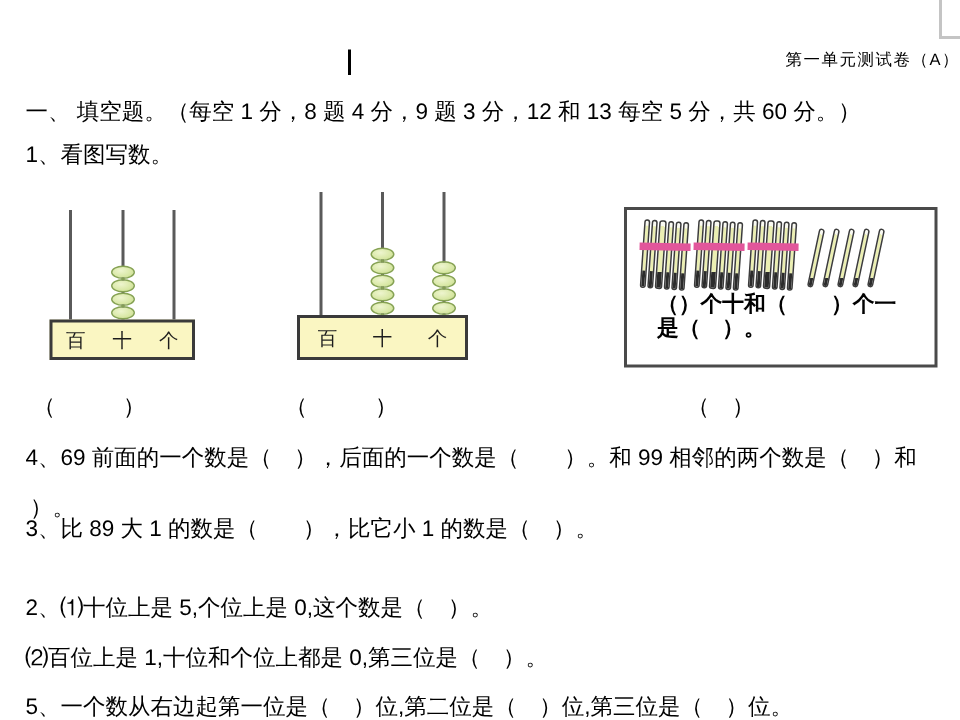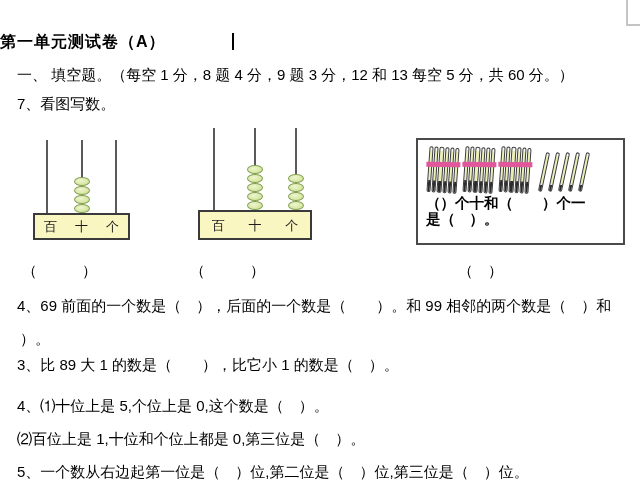--- a/index.html
+++ b/index.html
@@ -3,32 +3,32 @@
 <meta charset="utf-8">
 <style>
   html,body{margin:0;padding:0;}
   body{
     width:640px;height:480px;position:relative;overflow:hidden;
     background:var(--page-background,#fff);color:var(--text,#000);
     font-family:"Liberation Sans","DejaVu Sans",sans-serif;
   }
   .abs{position:absolute;}
   .title{
-    left:0;right:0;top:32px;text-align:left;
-    font-size:16px;font-weight:bold;letter-spacing:1px;white-space:nowrap;
+    left:0;right:0;top:32px;text-align:right;
+    font-size:11px;font-weight:normal;letter-spacing:1px;white-space:nowrap;
   }
   .caret{left:232px;top:33px;width:1.5px;height:17px;background:#000;}
   .corner-v{left:626px;top:0;width:1.5px;height:25px;background:var(--corner-mark,#c4c4c4);}
   .corner-h{left:626px;top:24px;width:14px;height:1.5px;background:var(--corner-mark,#c4c4c4);}
   .q{font-size:15px;white-space:nowrap;line-height:1.25;}
   .heading{left:17px;top:66px;}
   .q1{left:17px;top:95px;}
   .q2a{left:17px;top:297px;}
   .q2b{left:20px;top:330px;}
-  .q3{left:17px;top:356px;}
+  .q3{left:17px;top:344px;}
   .q4a{left:17px;top:397px;}
   .q4b{left:17px;top:430px;}
   .q5{left:17px;top:463px;}
   .blank{font-size:15px;white-space:nowrap;}
   .b1{left:22px;top:262px;}
   .b2{left:190px;top:262px;}
   .b3{left:458px;top:262px;}
 
   
   .abacus{position:absolute;}
@@ -66,33 +66,33 @@
   .band{
     position:absolute;left:-2px;right:-2px;top:32%;height:5px;z-index:2;
     background:var(--bundle-band,#e2569b);transform:rotate(-3deg);
   }
   .singles{display:flex;gap:6px;margin-left:6px;margin-top:5px;}
   .sstick{
     width:4px;height:40px;box-sizing:border-box;border-radius:2px;
     border:1px solid var(--stick-border,#3c3c3c);transform:rotate(12deg);
     background:linear-gradient(180deg,#fafaf2 0%,#fafaf2 8%,var(--stick-fill,#ebefb3) 8%,var(--stick-fill,#ebefb3) 86%,var(--stick-tip,#2b2b2b) 86%,var(--stick-tip,#2b2b2b) 100%);
   }
-  .scap{margin-left:8px;font-size:14.5px;font-weight:bold;line-height:1.1;white-space:nowrap;}
+  .scap{margin-left:20px;font-size:14.5px;font-weight:bold;line-height:1.1;white-space:nowrap;}
 </style>
 </head>
 <body style="--page-background: #FFFFFF; --text: #000000; --abacus-base-fill: #FAF6C2; --abacus-base-border: #3A3A3A; --bead-fill: #D9E8A6; --bead-border: #86A254; --rod: #5A5A5A; --stick-fill: #EBEFB3; --stick-border: #3C3C3C; --stick-tip: #2B2B2B; --bundle-band: #E2569B; --box-border: #4A4A4A; --corner-mark: #C4C4C4;">
 
 <div class="abs corner-v"></div>
 <div class="abs corner-h"></div>
 
 <div class="abs caret"></div>
 <div class="abs title">第一单元测试卷（A）</div>
 
 <div class="abs q heading">一、 填空题。（每空 1 分，8 题 4 分，9 题 3 分，12 和 13 每空 5 分，共 60 分。）</div>
-<div class="abs q q1">7、看图写数。</div>
+<div class="abs q q1">1、看图写数。</div>
 
 <div class="abacus abacus1">
     <div class="abase" style="height: 27px;">
       <span class="albl">百</span>
       <span class="albl">十</span>
       <span class="albl">个</span>
     </div>
     <div class="rod" style="left: 12.58px; height: 73px;"></div>
     <div class="rod" style="left: 47.5px; height: 73px;"></div>
     <div class="bead" style="left: 40.5px; top: 64px;"></div>
@@ -163,15 +163,15 @@
   <div class="scap">是（　）。</div>
 </div>
 
 <div class="abs blank b1">（　　　）</div>
 <div class="abs blank b2">（　　　）</div>
 <div class="abs blank b3">（　）</div>
 
 <div class="abs q q2a">4、69 前面的一个数是（　），后面的一个数是（　　）。和 99 相邻的两个数是（　）和</div>
 <div class="abs q q2b">）。</div>
 <div class="abs q q3">3、比 89 大 1 的数是（　　），比它小 1 的数是（　）。</div>
-<div class="abs q q4a">4、⑴十位上是 5,个位上是 0,这个数是（　）。</div>
+<div class="abs q q4a">2、⑴十位上是 5,个位上是 0,这个数是（　）。</div>
 <div class="abs q q4b">⑵百位上是 1,十位和个位上都是 0,第三位是（　）。</div>
 <div class="abs q q5">5、一个数从右边起第一位是（　）位,第二位是（　）位,第三位是（　）位。</div>
 
 </body></html>

